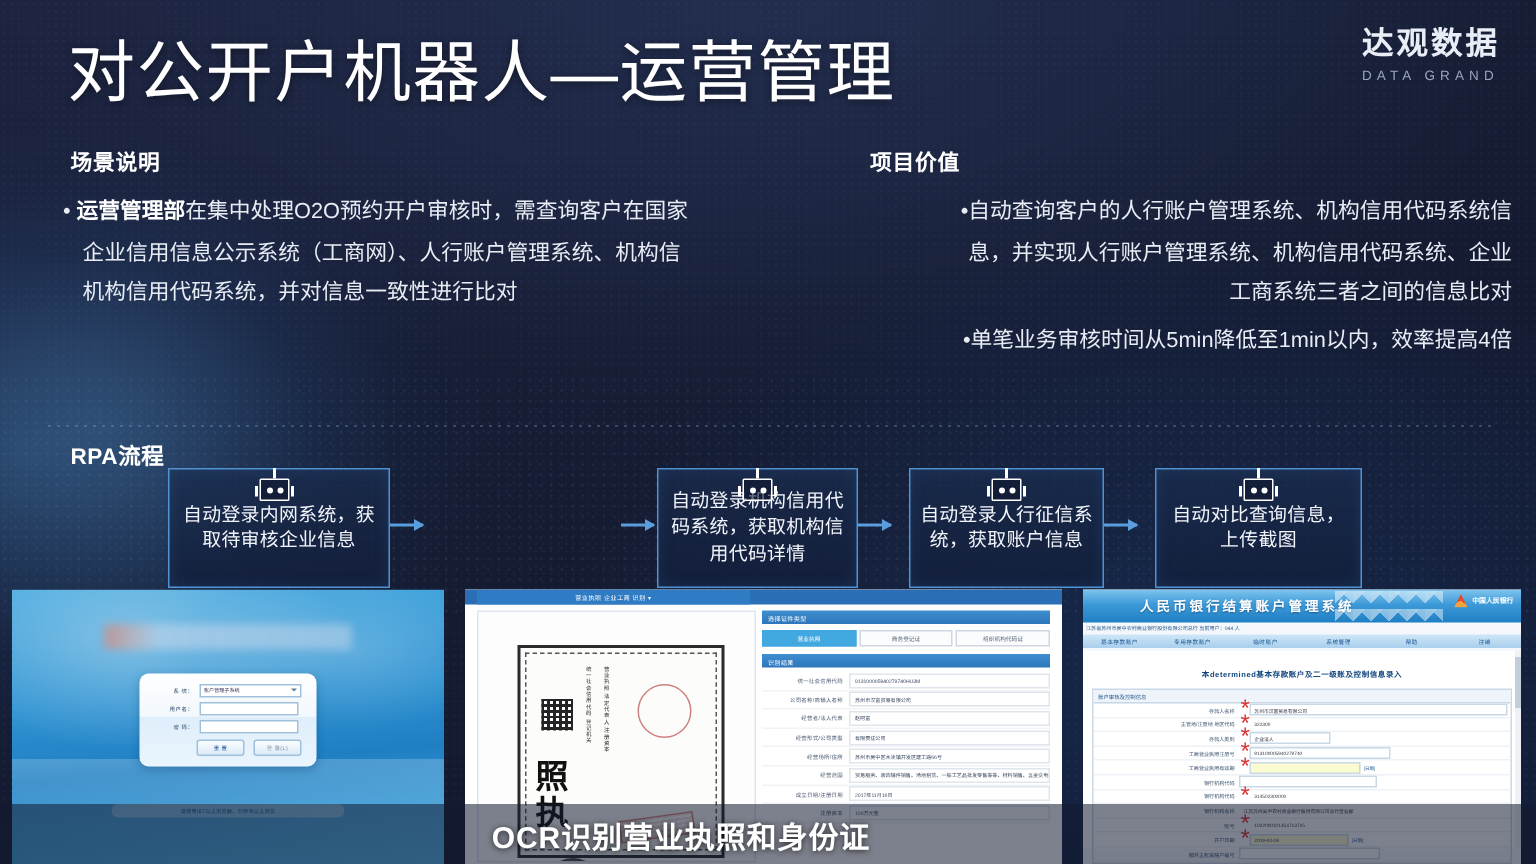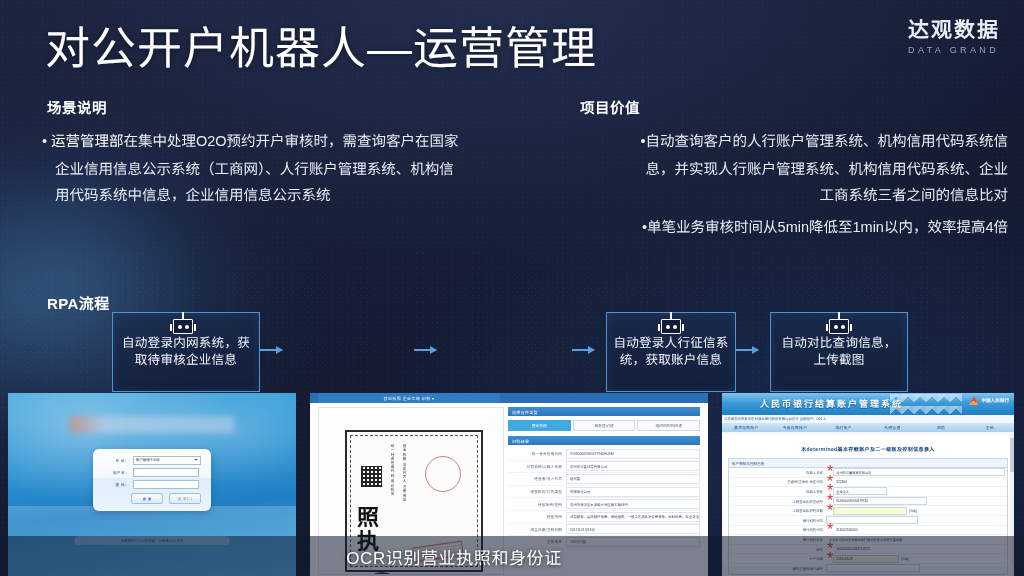--- a/index.html
+++ b/index.html
@@ -57,21 +57,21 @@
   }
   .ch-left{left:47px;top:96px;}
   .ch-right{left:580px;top:96px;}
 
   .para{
     position:absolute;color:#e8ecf5;font-size:14.5px;line-height:26px;
   }
   .p-left{left:42px;top:128px;width:520px;}
   .p-right{left:578px;top:128px;width:430px;text-align:right;}
   .bullet{display:inline-block;width:9px;color:#e8ecf5;}
-  .strong{font-weight:400;color:#ffffff;}
+  .strong{font-weight:700;color:#ffffff;}
   .li{margin-bottom:2px;}
   .li .txt{display:inline;}
 
   .pain{
     position:absolute;left:47px;top:230px;width:540px;
     font-size:14.5px;line-height:27px;color:#e8ecf5;
   }
   .pain .lbl{font-weight:700;color:#ffffff;margin-right:7px;}
   .pain .hl{font-weight:700;color:#ffc423;}
   .pain .l2{display:block;margin-left:92px;}
@@ -214,21 +214,21 @@
   .s3 .scroll{position:absolute;right:0;top:41px;width:4px;bottom:10px;background:#eef2f6;}
   .s3 .scroll i{position:absolute;left:0;top:4px;width:4px;height:34px;background:#c2ced9;display:block;}
 
   .caption-band{
     position:absolute;left:0;top:536px;width:1024px;height:40px;
     background:rgba(18,26,48,0.55);
   }
   .caption{
     position:absolute;left:0;top:536px;width:908px;height:40px;
     display:flex;align-items:center;justify-content:center;
-    color:#ffffff;font-size:17px;font-weight:400;letter-spacing:.6px;
+    color:#ffffff;font-size:20px;font-weight:700;letter-spacing:.6px;
     text-shadow:0 1px 4px rgba(0,0,0,.7);
   }
 </style>
 </head>
 <body>
 
 <div class="slide">
   <div class="tex"></div>
   <div class="tex2"></div>
   <div class="glow-l"></div>
@@ -238,21 +238,21 @@
     <div class="cn">达观数据</div>
     <div class="en">DATA GRAND</div>
   </div>
 
   <div class="col-head ch-left">场景说明</div>
   <div class="para p-left">
     <div class="li">
       <span class="bullet">•</span><span class="strong">运营管理部</span><span class="txt">在集中处理O2O预约开户审核时，需查询客户在国家</span>
     </div>
     <div style="margin-left:13px">企业信用信息公示系统（工商网）、人行账户管理系统、机构信</div>
-    <div style="margin-left:13px">用代码系统中信息，企业信用信息公示系统</div>
+    <div style="margin-left:13px">机构信用代码系统，并对信息一致性进行比对</div>
   </div>
 
   <div class="col-head ch-right">项目价值</div>
   <div class="para p-right">
     <div class="li">
       <span class="bullet">•</span><span>自动查询客户的人行账户管理系统、机构信用代码系统信</span>
     </div>
     <div style="margin-left:13px">息，并实现人行账户管理系统、机构信用代码系统、企业</div>
     <div style="margin-left:13px">工商系统三者之间的信息比对</div>
     <div class="li" style="margin-top:6px">
@@ -273,20 +273,31 @@
           <span class="eye e2"></span>
           <span class="ear ear-l"></span>
           <span class="ear ear-r"></span>
       </div>
       <div class="ntxt">自动登录内网系统，获取待审核企业信息</div>
     </div>
     <div class="arrow" style="left:260px;width:22px;"></div>
 
     <div class="arrow" style="left:414px;width:22px;"></div>
 
+    <div class="node" style="left:438px;width:132px;">
+      <div class="bot" style="left:51px;">
+        <span class="ant"></span>
+          <span class="head"></span>
+          <span class="eye e1"></span>
+          <span class="eye e2"></span>
+          <span class="ear ear-l"></span>
+          <span class="ear ear-r"></span>
+      </div>
+      <div class="ntxt">自动登录机构信用代码系统，获取机构信用代码详情</div>
+    </div>
     <div class="arrow" style="left:572px;width:22px;"></div>
 
     <div class="node" style="left:606px;width:128px;">
       <div class="bot" style="left:49px;">
         <span class="ant"></span>
           <span class="head"></span>
           <span class="eye e1"></span>
           <span class="eye e2"></span>
           <span class="ear ear-l"></span>
           <span class="ear ear-r"></span>

